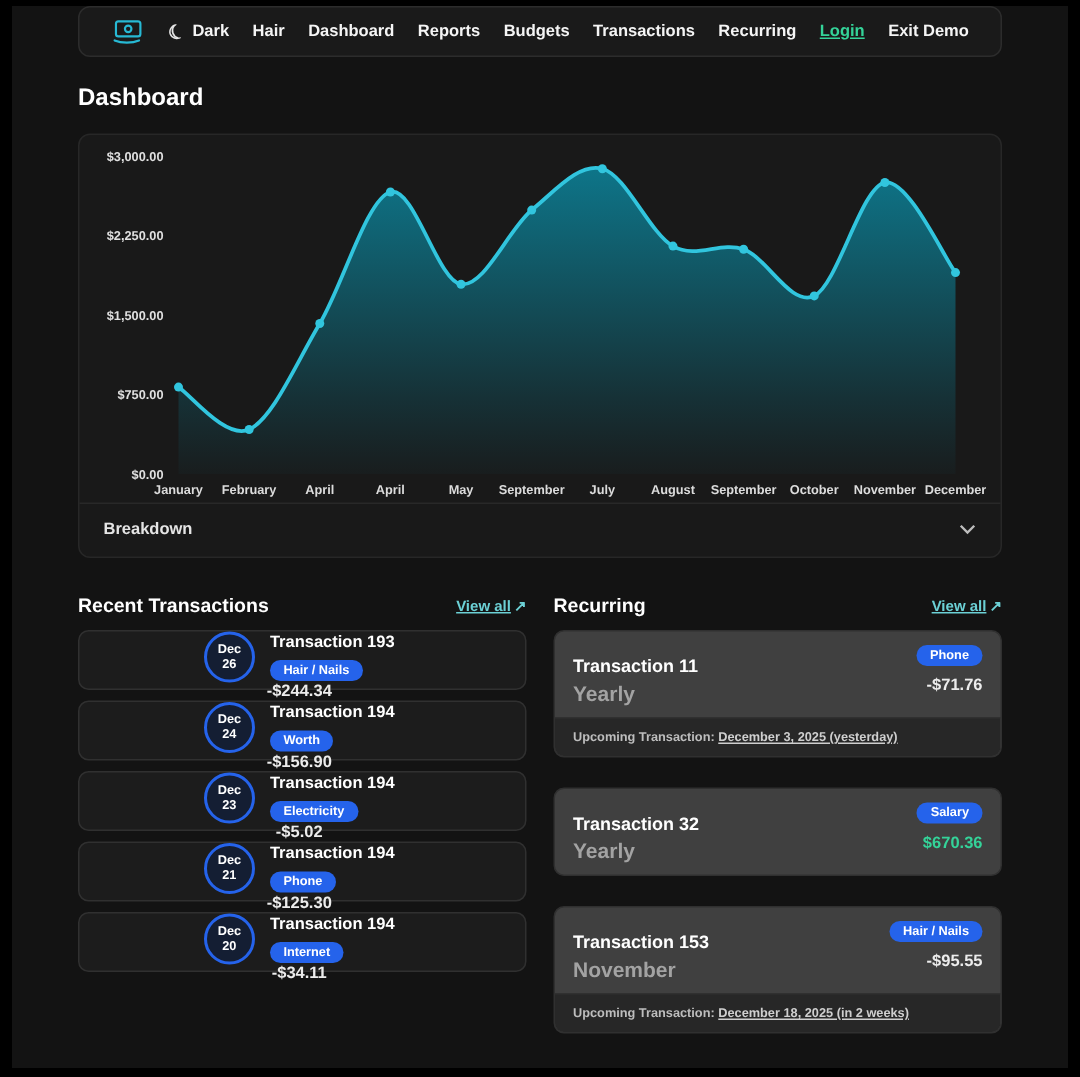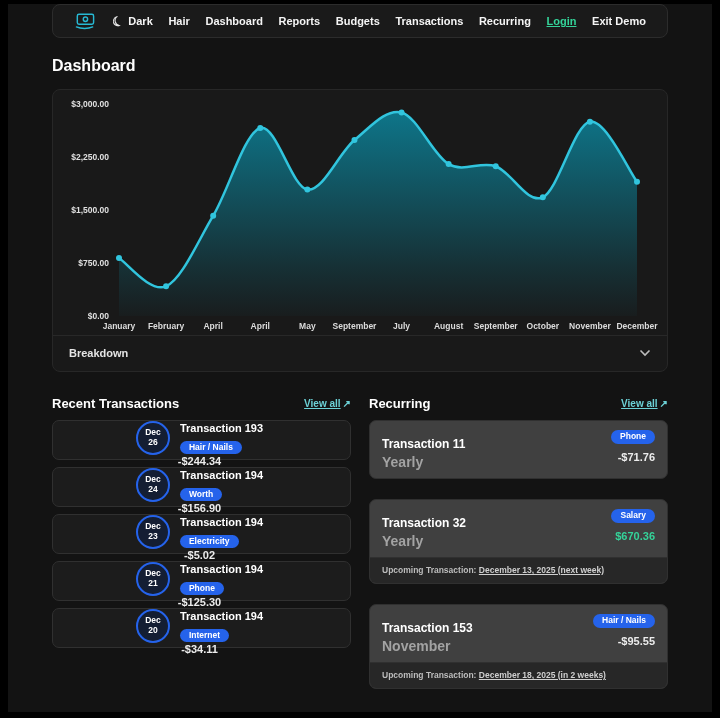--- a/index.html
+++ b/index.html
@@ -248,36 +248,36 @@
         <div class="rec-main">
           <div>
             <div class="rec-name">Transaction 11</div>
             <div class="rec-freq">Yearly</div>
           </div>
           <div class="rec-right">
             <span class="pill">Phone</span>
             <span class="rec-amount" style="color: rgb(236, 236, 236);">-$71.76</span>
           </div>
         </div>
+        <div class="rec-footer">
+          <span>Upcoming Transaction:</span> <u>December 3, 2025 (yesterday)</u>
+        </div>
       </div>
 
       <div class="rec-card">
         <div class="rec-main">
           <div>
             <div class="rec-name">Transaction 32</div>
             <div class="rec-freq">Yearly</div>
           </div>
           <div class="rec-right">
             <span class="pill">Salary</span>
             <span class="rec-amount" style="color: rgb(52, 211, 153);">$670.36</span>
           </div>
         </div>
-        <div class="rec-footer">
-          <span>Upcoming Transaction:</span> <u>December 13, 2025 (next week)</u>
-        </div>
       </div>
 
       <div class="rec-card">
         <div class="rec-main">
           <div>
             <div class="rec-name">Transaction 153</div>
             <div class="rec-freq">November</div>
           </div>
           <div class="rec-right">
             <span class="pill">Hair / Nails</span>

